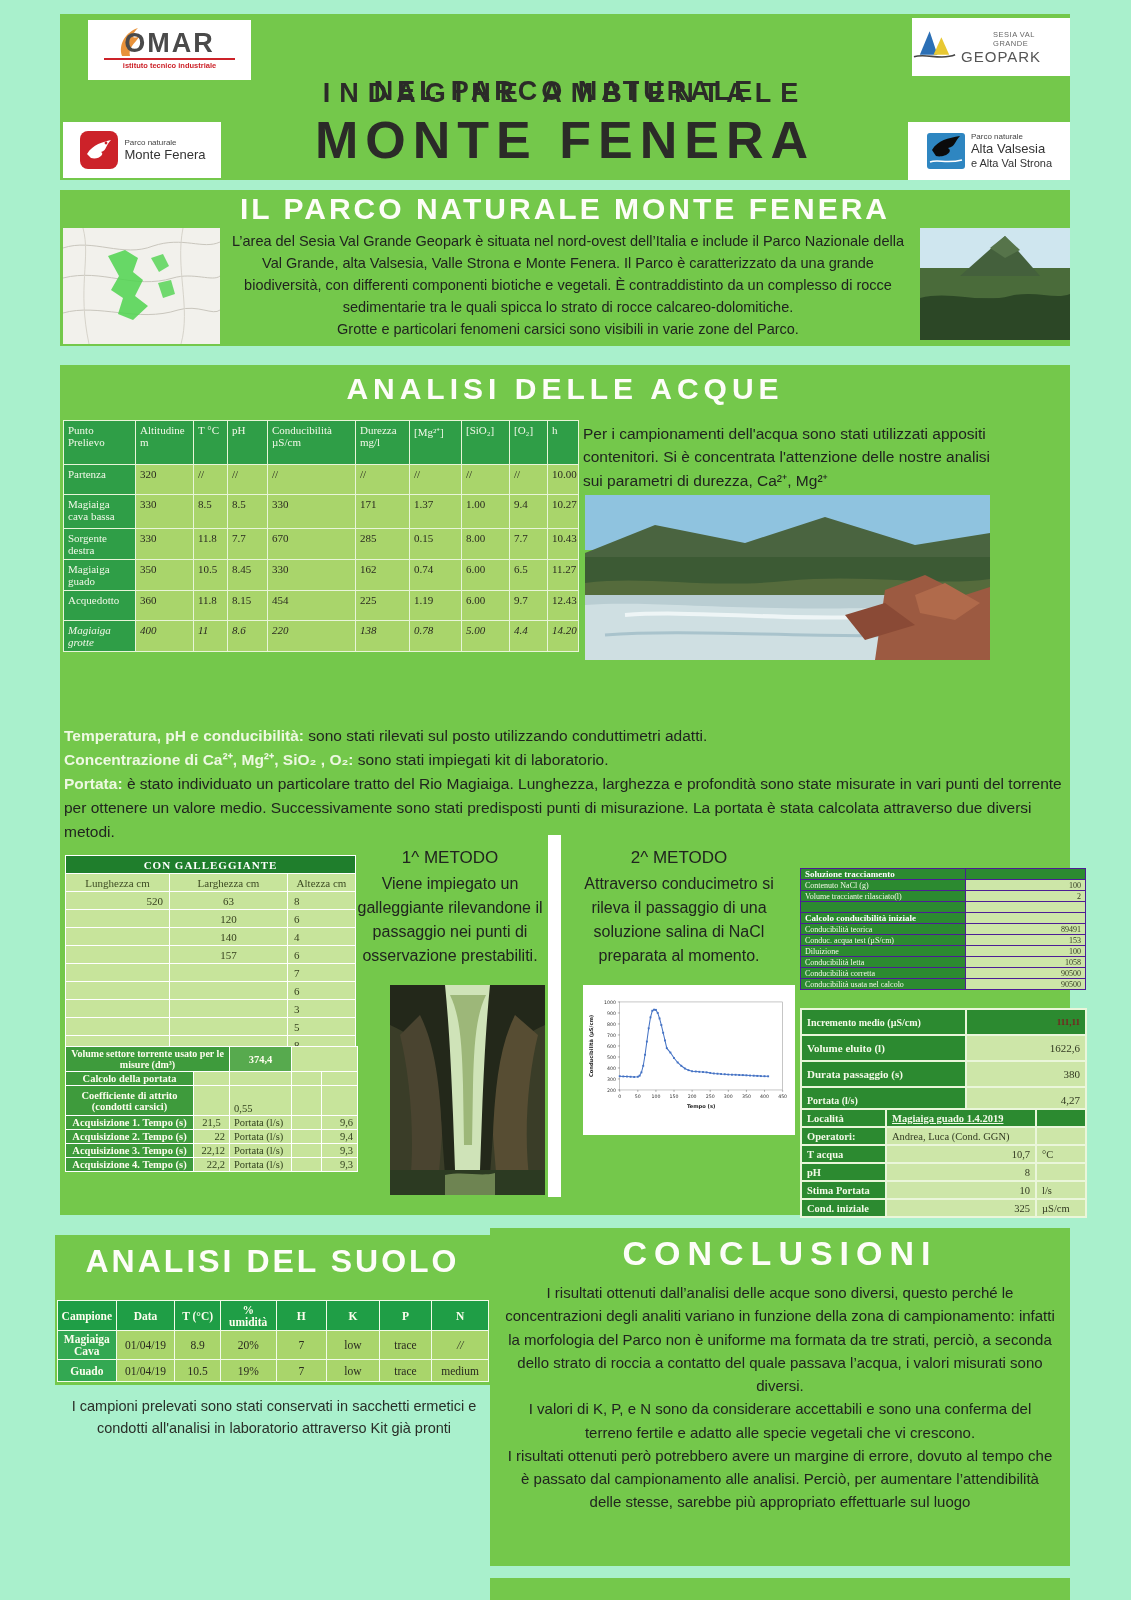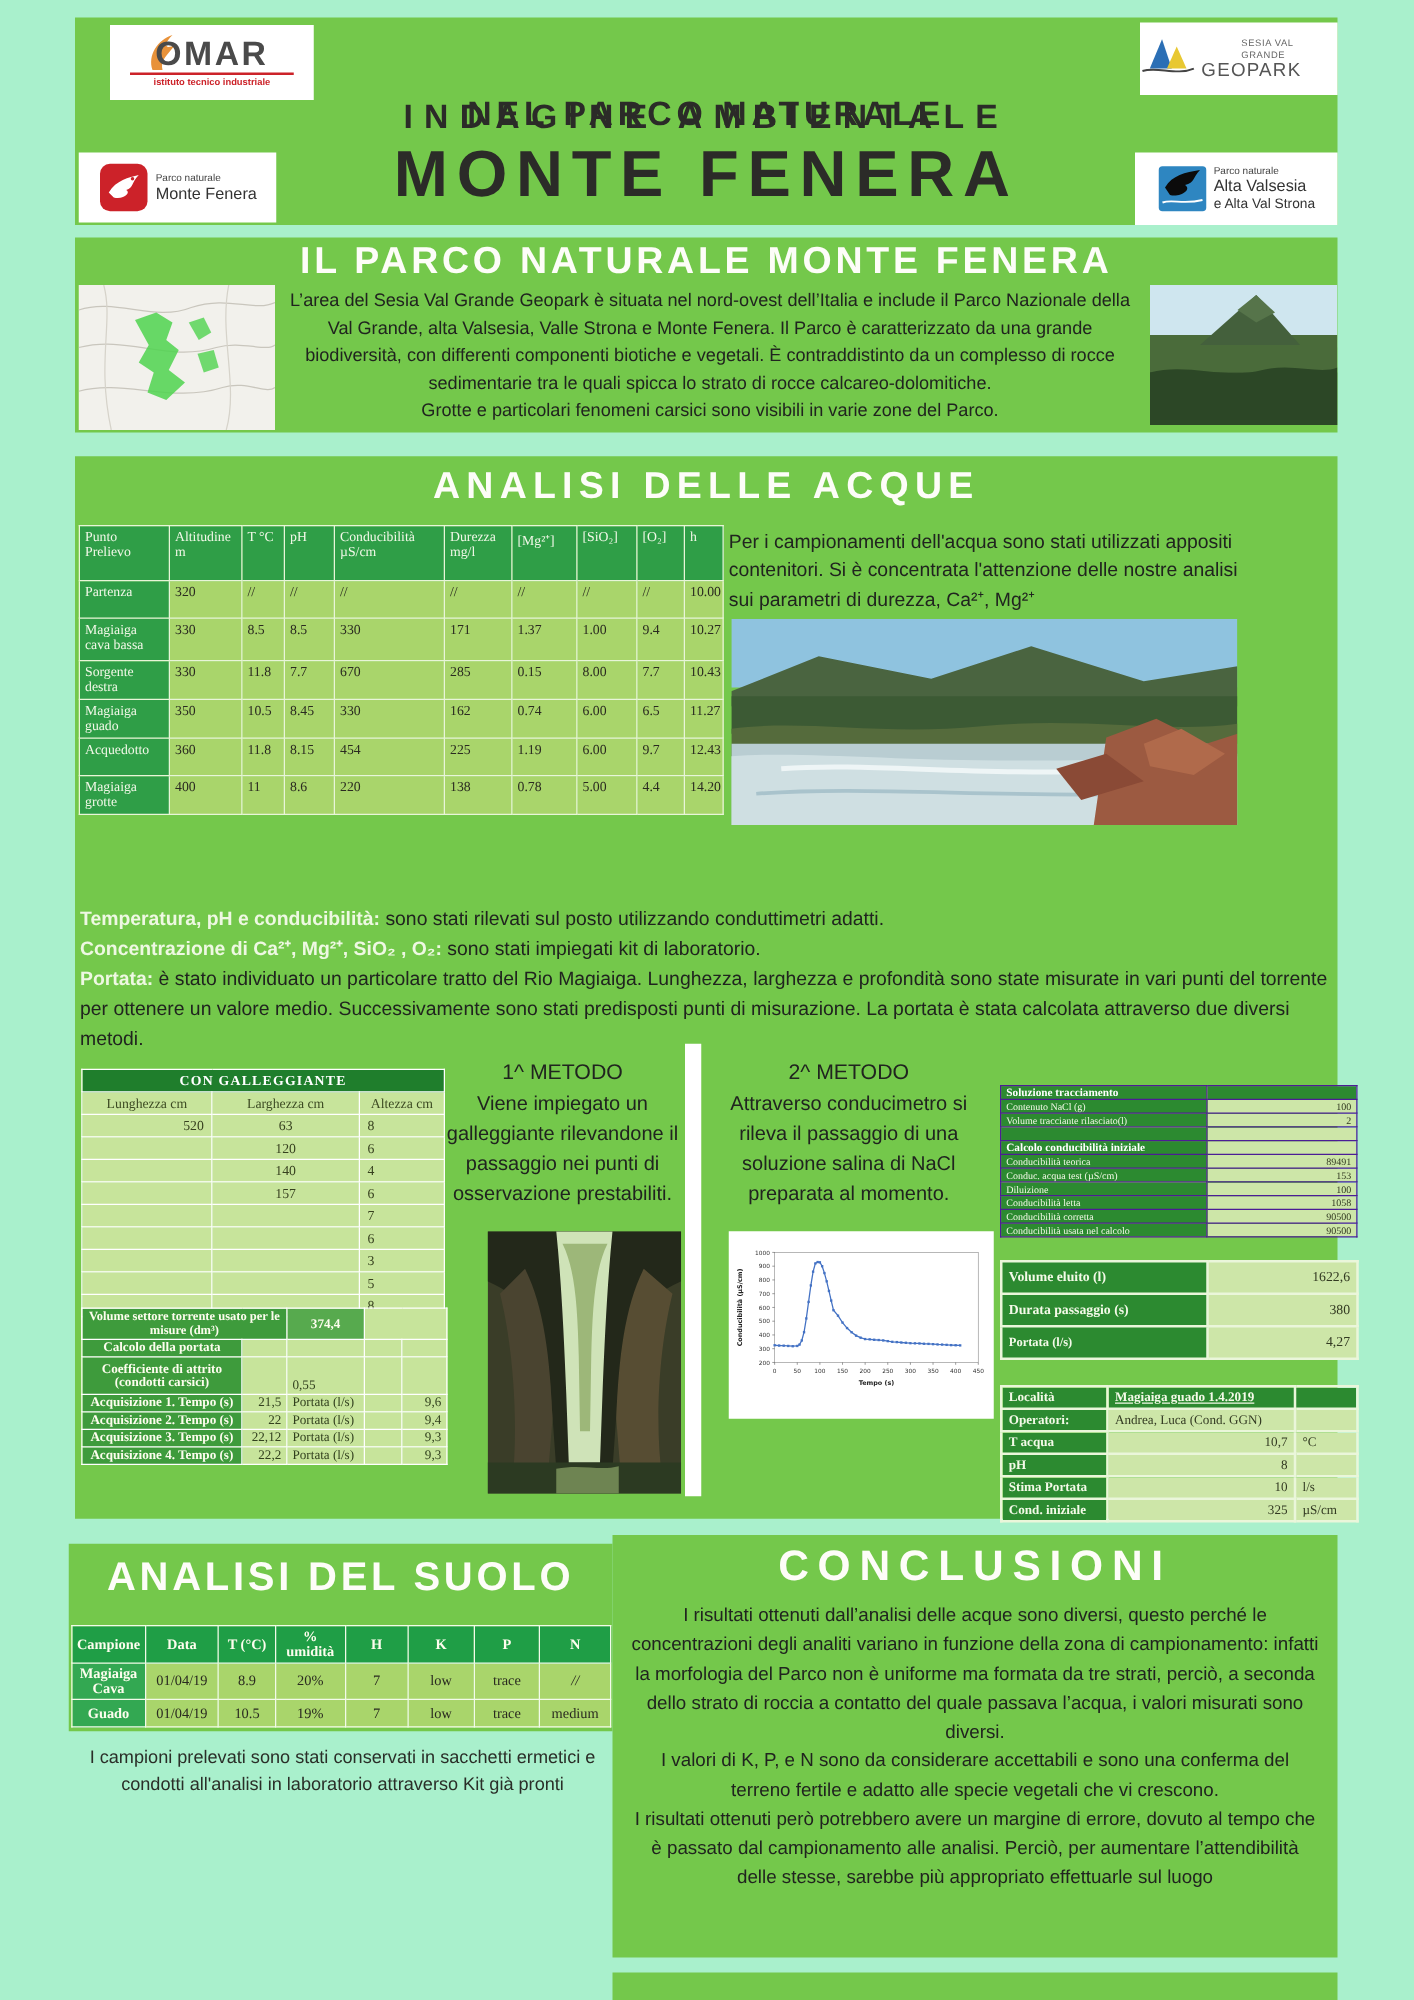--- a/index.html
+++ b/index.html
@@ -220,21 +220,21 @@
         <td class="val">360</td>
         <td class="val">11.8</td>
         <td class="val">8.15</td>
         <td class="val">454</td>
         <td class="val">225</td>
         <td class="val">1.19</td>
         <td class="val">6.00</td>
         <td class="val">9.7</td>
         <td class="val">12.43</td>
   </tr>
-  <tr style="height:20px;">
+  <tr style="height:20px;font-style:italic;">
     <td class="lbl">Magiaiga grotte</td>
         <td class="val">400</td>
         <td class="val">11</td>
         <td class="val">8.6</td>
         <td class="val">220</td>
         <td class="val">138</td>
         <td class="val">0.78</td>
         <td class="val">5.00</td>
         <td class="val">4.4</td>
         <td class="val">14.20</td>
@@ -375,21 +375,21 @@
   </tr>
   <tr style="height:30px;">
     <td class="g">Coefficiente di attrito (condotti carsici)</td>
     <td class="l" style="text-align:left;vertical-align:bottom;padding-left:40px;">0,55</td>
     <td class="l"></td>
         <td class="l"></td>
         <td class="l"></td>
   </tr>
   <tr style="height:14px;">
     <td class="g">Acquisizione 1. Tempo (s)</td>
-    <td class="l" style="text-align:right;">21,5</td>
+    <td class="l" style="text-align:center;">21,5</td>
     <td class="l">Portata (l/s)</td>
     <td class="l"></td>
     <td class="l" style="text-align:right;">9,6</td>
   </tr>
   <tr style="height:14px;">
     <td class="g">Acquisizione 2. Tempo (s)</td>
     <td class="l" style="text-align:right;">22</td>
     <td class="l">Portata (l/s)</td>
     <td class="l"></td>
     <td class="l" style="text-align:right;">9,4</td>
@@ -567,20 +567,24 @@
       </tr>
 </tbody>
   </table>
 
 <table class="abs rs" style="left:800px;top:1008px;">
   <colgroup>
       <col style="width:165px">
       <col style="width:120px">
     </colgroup>
   <tbody>
+      <tr>
+    <td class="g" style="font-size:10px;">Incremento medio (µS/cm)</td>
+    <td class="g" style="text-align:right;color:#7a1f1f;font-size:9px;">111,11</td>
+  </tr>
   <tr>
         <td class="g">Volume eluito (l)</td>
         <td class="l">1622,6</td>
       </tr>
   <tr>
         <td class="g">Durata passaggio (s)</td>
         <td class="l">380</td>
       </tr>
   <tr>
         <td class="g" style="font-size:10px;">Portata (l/s)</td>

